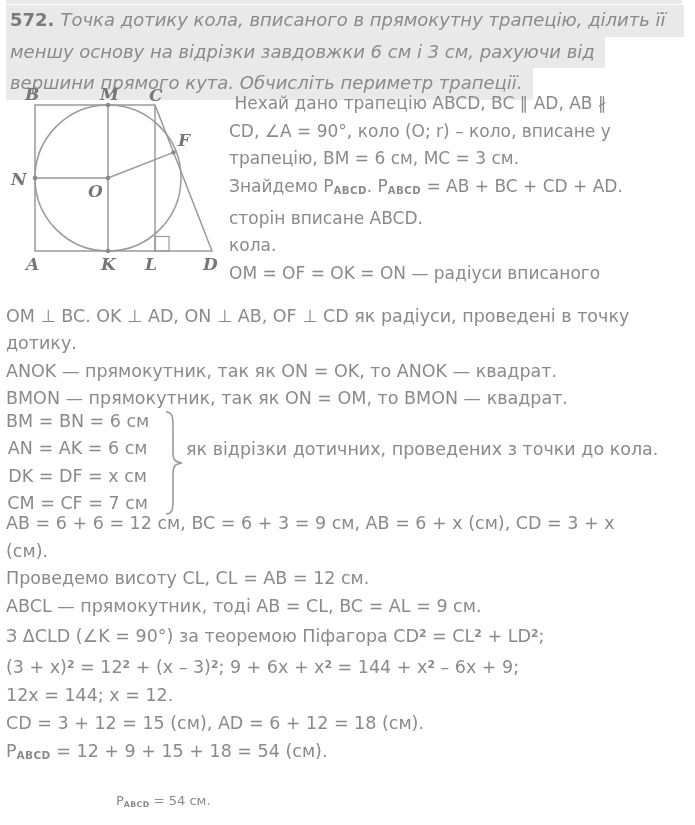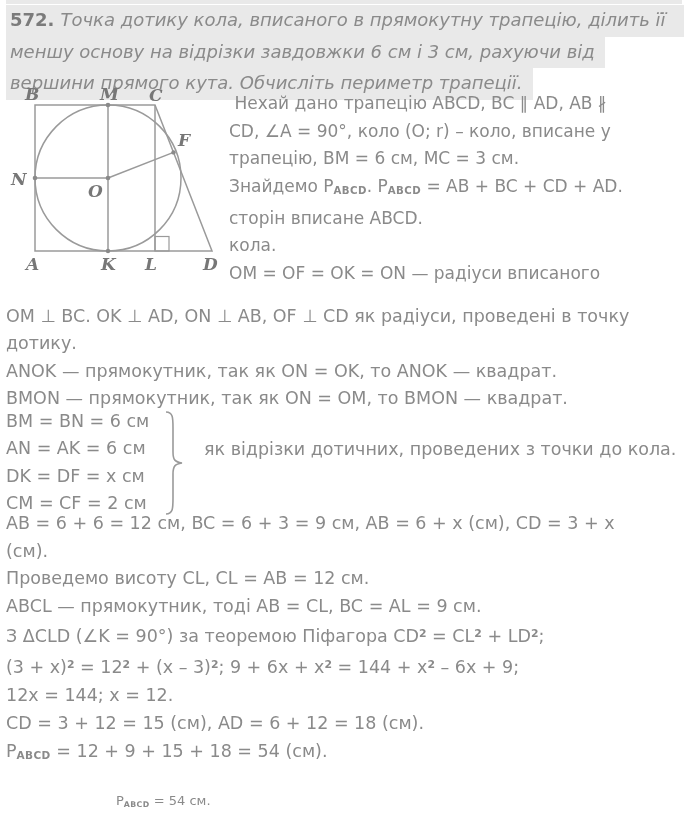--- a/index.html
+++ b/index.html
@@ -16,24 +16,24 @@
   .hl-2{min-width:586px;}
   .hl-3{min-width:492px;}
   .prob-num{font-style:normal;font-weight:700;color:#7b7b7b;margin-right:6px;}
   
   .sol{font-size:17.5px;line-height:27.3px;white-space:nowrap;}
   .sol .line{white-space:nowrap;}
   sub{font-size:0.60em;font-weight:700;letter-spacing:0.4px;vertical-align:-0.22em;}
   sup{font-size:0.62em;font-weight:700;vertical-align:0.5em;}
   .right-col{position:absolute;left:229px;top:90px;width:466px;font-size:17px;line-height:27.6px;}
   .block1{position:absolute;left:6px;top:303px;width:688px;}
-  .brace-block{position:absolute;left:6px;top:408px;width:688px;height:110px;}
+  .brace-block{position:absolute;left:6px;top:408px;width:688px;height:110px;text-align:center;}
   .brace-eqs{position:absolute;left:0;top:0;}
   .brace-glyph{position:absolute;left:158px;top:2px;}
-  .brace-note{position:absolute;left:198px;top:31px;font-size:17.5px;white-space:nowrap;}
+  .brace-note{position:absolute;left:180px;top:31px;font-size:17.5px;white-space:nowrap;}
   .block2{position:absolute;left:6px;top:510px;width:688px;line-height:27.6px;}
   .final-line{position:absolute;left:116px;top:787px;font-size:13px;white-space:nowrap;}
   
   .diagram{position:absolute;left:2px;top:86px;}
   .diagram text{font-family:"DejaVu Serif",serif;font-style:italic;font-weight:600;font-size:17px;fill:#777777;}
 </style>
 </head>
 <body>
 
 <div class="top-strip"></div>
@@ -94,21 +94,21 @@
     <div class="line">дотику.</div>
     <div class="line">ANOK — прямокутник, так як ON = OK, то ANOK — квадрат.</div>
     <div class="line">BMON — прямокутник, так як ON = OM, то BMON — квадрат.</div>
   </div>
 
 <div class="brace-block">
   <div class="brace-eqs sol">
       <div class="line">BM = BN = 6 см</div>
       <div class="line">AN = AK = 6 см</div>
       <div class="line">DK = DF = x см</div>
-      <div class="line">CM = CF = 2 см</div>
+      <div class="line">CM = CF = 7 см</div>
     </div>
   <svg class="brace-glyph" width="22" height="106" viewBox="0 0 22 106">
     <path d="M2,2 C9,2 9,8 9,18 L9,42 C9,50 11,52 18,53 C11,54 9,56 9,64 L9,88 C9,98 9,104 2,104" fill="none" stroke="#9a9a9a" stroke-width="1.6"></path>
   </svg>
   <div class="brace-note">як відрізки дотичних, проведених з точки до кола.</div>
 </div>
 
 <div class="block2 sol">
     <div class="line">AB = 6 + 6 = 12 см, BC = 6 + 3 = 9 см, AB = 6 + x (см), CD = 3 + x</div>
     <div class="line">(см).</div>

